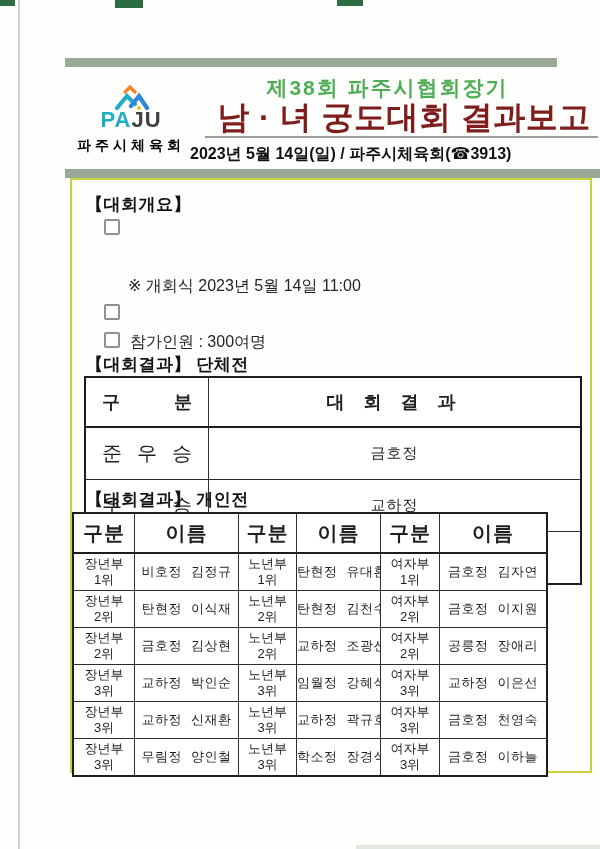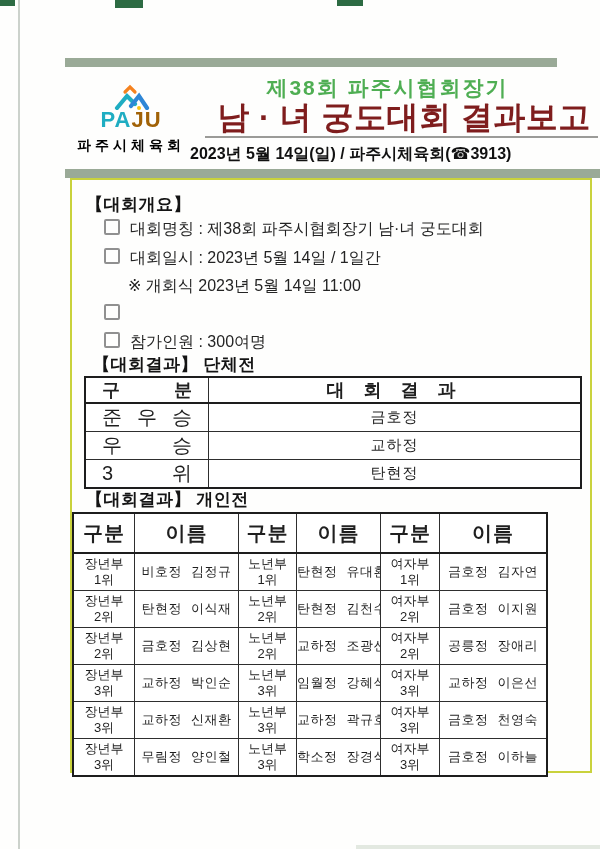--- a/index.html
+++ b/index.html
@@ -20,56 +20,56 @@
 
   
   .bar{background:#9aaa97;}
   .bar1{left:65px;top:58px;width:492px;height:9px;}
   .bar2{left:65px;top:169px;width:535px;height:9px;}
 
   .logo-wrap{left:66px;top:84px;width:130px;text-align:center;}
   .logo-icon{display:block;margin:0 auto;}
   .logo-text{font-size:22px;font-weight:700;letter-spacing:1px;line-height:20px;}
   .logo-pa{color:#1fadc2;}
-  .logo-ju{color:#a16207;}
+  .logo-ju{color:#404040;}
   .logo-org{margin-top:7px;font-size:14px;font-weight:700;letter-spacing:4px;color:#000000;white-space:nowrap;}
 
   .title1{left:180px;top:74px;width:415px;text-align:center;
     font-size:21px;font-weight:700;color:#4fae53;letter-spacing:2px;white-space:nowrap;}
   .title2{left:194px;top:96px;width:420px;text-align:center;
     font-size:32px;font-weight:700;color:#7f1d1d;letter-spacing:0.5px;white-space:nowrap;}
   .title-underline{left:205px;top:136px;width:393px;height:2px;background:#9b9b98;}
   .date-line{left:190px;top:144px;width:408px;text-align:left;
     font-size:16px;font-weight:700;color:#111;white-space:nowrap;}
 
   
   .content-box{left:70px;top:178px;width:518px;height:591px;
     border:2px solid #c9d23c;background:#fefefd;}
 
   .sec-heading{position:absolute;font-size:17px;font-weight:700;color:#141414;letter-spacing:0.5px;}
   .h-overview{left:14px;top:13px;}
-  .h-team{left:21px;top:173px;}
+  .h-team{left:14px;top:173px;}
   .h-indiv{left:14px;top:308px;}
 
   .bullet{position:absolute;left:32px;font-size:16px;color:#242424;white-space:nowrap;}
   .bullet .cb{display:inline-block;width:12px;height:12px;border:2px solid #909090;
     border-radius:2px;margin-right:10px;vertical-align:-1px;}
   .note{position:absolute;left:56px;font-size:16px;color:#242424;white-space:nowrap;}
   .b1{top:39px;} .b2{top:68px;} .n1{top:96px;} .b3{top:124px;} .b4{top:152px;}
 
   table{border-collapse:collapse;table-layout:fixed;background:#fff;}
   th,td{border:1px solid #2e2e2e;padding:0;text-align:center;vertical-align:middle;
     overflow:hidden;white-space:nowrap;}
 
   
   .team-table{position:absolute;left:12px;top:196px;width:498px;border:2px solid #1d1d1d;}
   .team-table th{height:23px;font-size:18px;font-weight:700;}
   .team-table td{height:26px;}
   .team-table .c1{width:122px;}
-  .jspread{display:block;text-align:justify;text-align-last:justify;padding:0 16px;}
+  .jspread{display:block;text-align:justify;text-align-last:justify;padding:12px 16px;}
   .team-rank{font-size:20px;font-weight:400;}
   .team-head2{letter-spacing:7px;}
   .team-result{font-size:15px;letter-spacing:1px;}
   .team-table thead tr{border-bottom:2px solid #1d1d1d;}
 
   
   .indiv-table{position:absolute;left:0px;top:332px;width:469px;border:2px solid #1d1d1d;}
   .indiv-table th{height:38px;font-size:20px;font-weight:700;letter-spacing:1px;}
   .indiv-table td{height:36px;font-size:13px;}
   .cg{width:60px;} .cn1{width:103px;} .cg2{width:57px;} .cn2{width:83px;} .cg3{width:58px;} .cn3{width:106px;}
@@ -103,22 +103,21 @@
 <div class="abs title2">남 · 녀 궁도대회 결과보고</div>
 <div class="abs title-underline"></div>
 <div class="abs date-line">2023년 5월 14일(일) / 파주시체육회(☎3913)</div>
 
 <div class="abs bar bar2"></div>
 
 <div class="abs content-box">
 
   <div class="sec-heading h-overview">【대회개요】</div>
 
-  <div class="bullet b1"><span class="cb"></span><span>대회명칭 : 제38회 파주시협회장기 남·녀 궁도대회</span></div>
-  <div class="bullet b2"><span class="cb"></span><span>대회일시 : 2023년 5월 14일 / 1일간</span></div>
+  <div class="bullet b1"><span class="cb"></span></div>
   <div class="note n1">※ 개회식 2023년 5월 14일 11:00</div>
   <div class="bullet b3"><span class="cb"></span></div>
   <div class="bullet b4"><span class="cb"></span><span>참가인원 : 300여명</span></div>
 
   <div class="sec-heading h-team">【대회결과】 단체전</div>
 
   <table class="team-table">
     <thead>
       <tr>
         <th class="c1">

